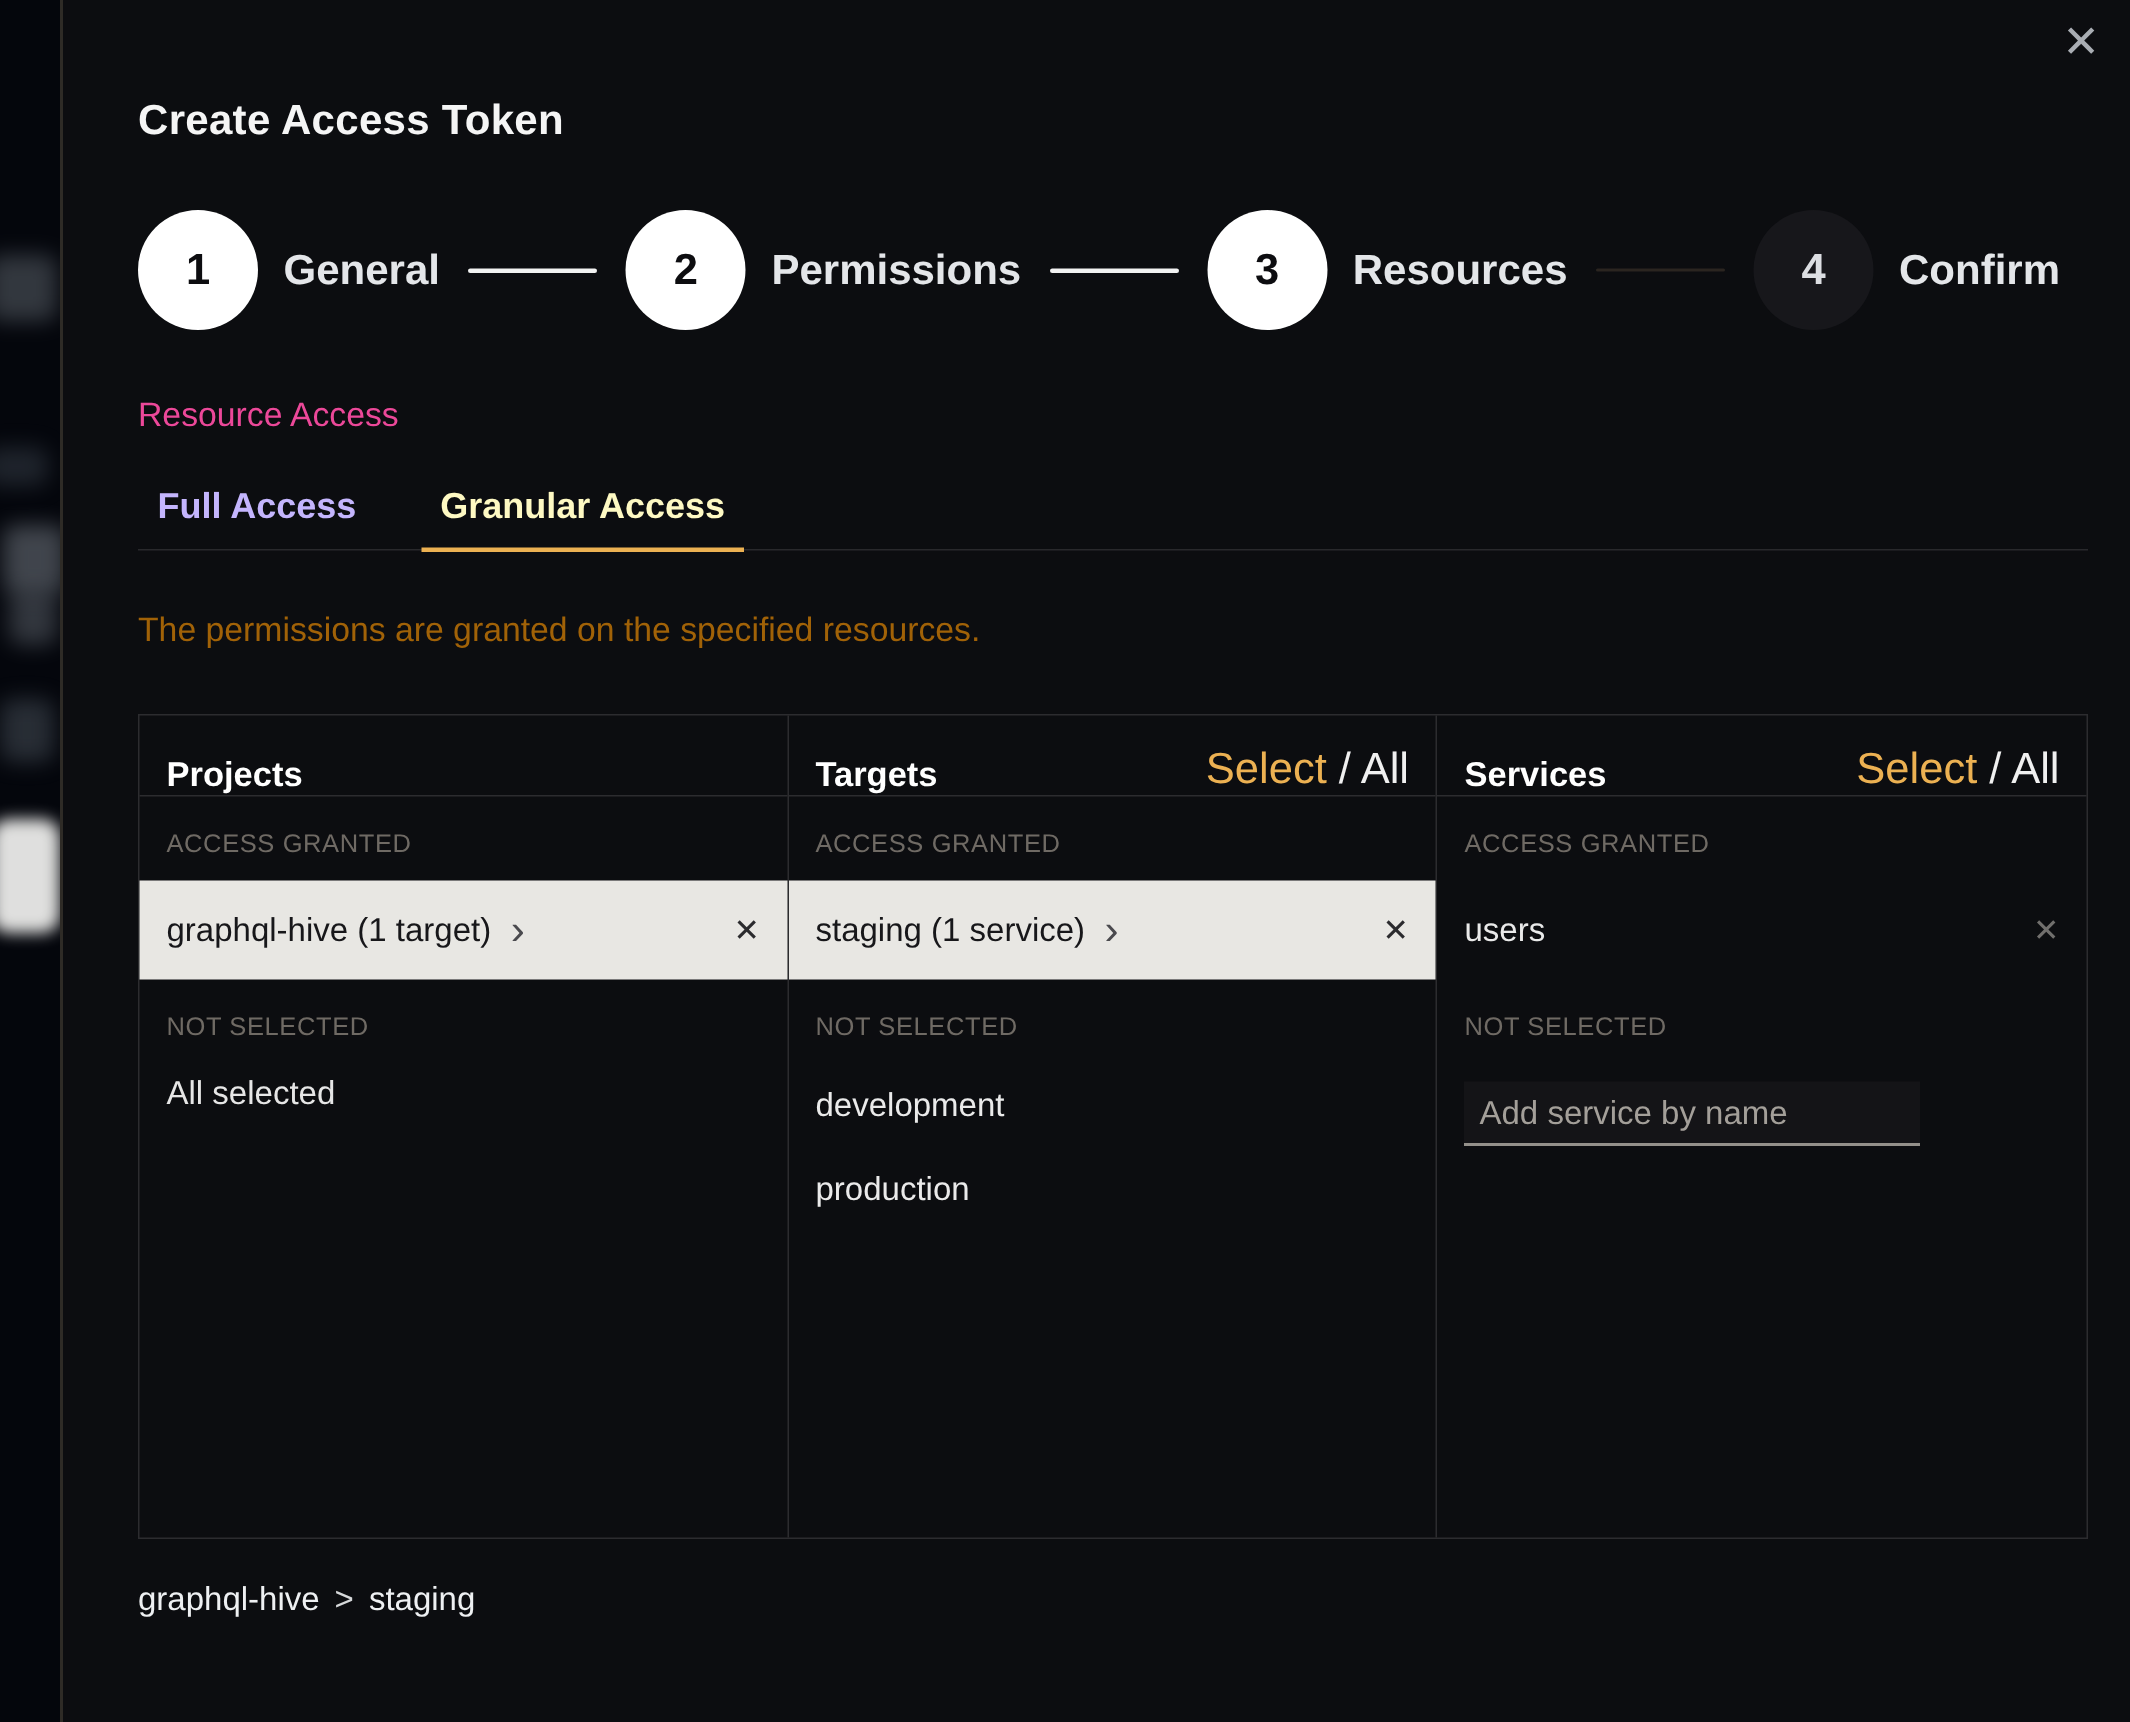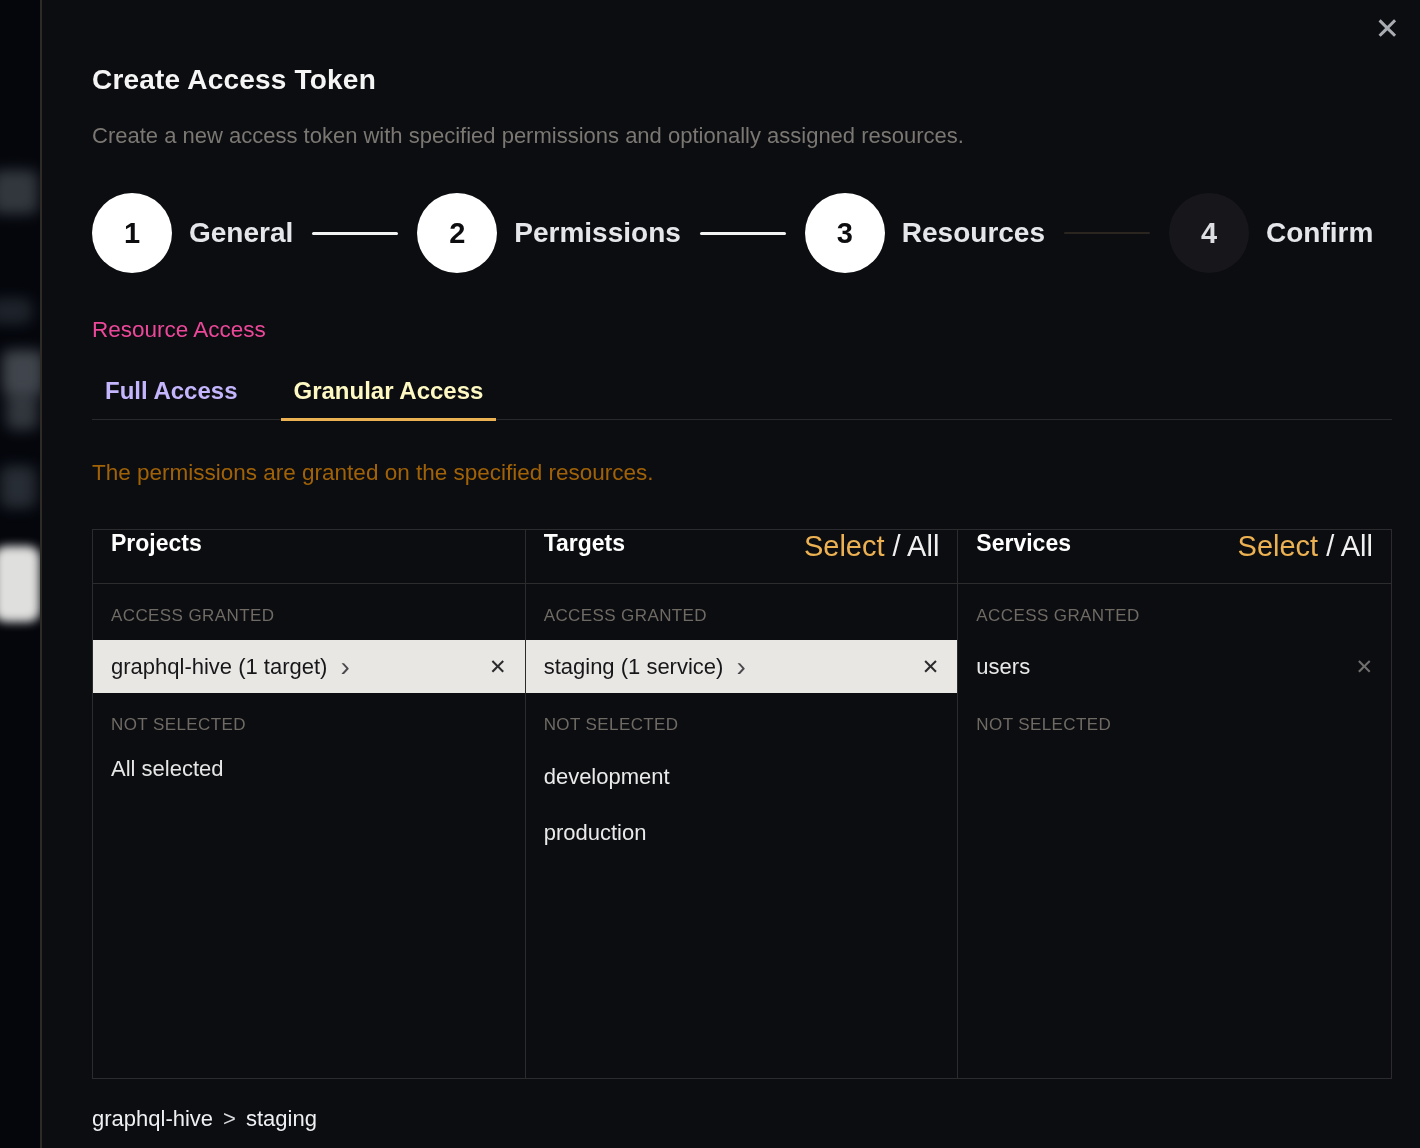--- a/index.html
+++ b/index.html
@@ -96,34 +96,34 @@
     margin-top:43px;
     display:grid; grid-template-columns:1fr 1fr 1fr;
     border:1px solid #2c2c2f;
     height:550px;
   }
   .picker-col { border-right:1px solid #2c2c2f; display:flex; flex-direction:column; min-width:0; }
   .picker-col:last-child { border-right:none; }
   .col-header {
     height:54px; flex:none;
     border-bottom:1px solid #2c2c2f;
-    display:flex; align-items:flex-start; justify-content:space-between;
+    display:flex; align-items:flex-end; justify-content:space-between;
     padding:0 18px;
   }
   .col-title { font-size:23px; font-weight:700; color:#ffffff; }
   .col-actions { font-size:29px; color:#f0f0f0; white-space:nowrap; }
   .col-actions .select-link { color:#ecb152; cursor:pointer; }
   .col-actions .all-link { color:#f0f0f0; cursor:pointer; }
 
   .section-label {
     margin:22px 18px 14px;
     font-size:17px; letter-spacing:.4px; color:#6f6a64;
   }
   .row {
-    height:53px; flex:none;
+    height:66px; flex:none;
     display:flex; align-items:center;
     padding:0 18px;
     font-size:22px;
     cursor:pointer;
   }
   .row.selected { background:#e8e7e3; color:#17171a; }
   .row.dark { color:#e9e9e9; }
   .row .chev { margin-left:13px; font-size:28px; line-height:1; color:#4a4a4e; }
   .row .spacer { flex:1; }
   .row .remove-x { font-size:21px; color:#2b2b2e; cursor:pointer; }
@@ -163,21 +163,20 @@
 <div class="blob blob-3"></div>
 <div class="blob blob-4"></div>
 <div class="blob blob-5"></div>
 <div class="blob blob-6"></div>
 
 <div class="modal">
 
   <span class="close-btn">✕</span>
 
   <h1 class="dialog-title">Create Access Token</h1>
-  <p class="dialog-subtitle">Create a new access token with specified permissions and optionally assigned resources.</p>
 
   <div class="stepper">
     <div class="step">
       <div class="step-circle">1</div>
       <div class="step-label">General</div>
     </div>
     <div class="connector"></div>
     <div class="step">
       <div class="step-circle">2</div>
       <div class="step-label">Permissions</div>
@@ -246,20 +245,21 @@
           <span class="select-link">Select</span><span> / </span><span class="all-link">All</span>
         </span>
       </div>
       <div class="section-label">ACCESS GRANTED</div>
       <div class="row dark">
         <span>users</span>
         <span class="spacer"></span>
         <span class="remove-x">✕</span>
       </div>
       <div class="section-label">NOT SELECTED</div>
+      <input class="service-input" type="text" placeholder="Add service by name" style="">
     </div>
 
   </div>
 
   <div class="breadcrumb">
     <span class="crumb">graphql-hive</span>
     <span class="sep">&gt;</span>
     <span class="crumb">staging</span>
   </div>
 

